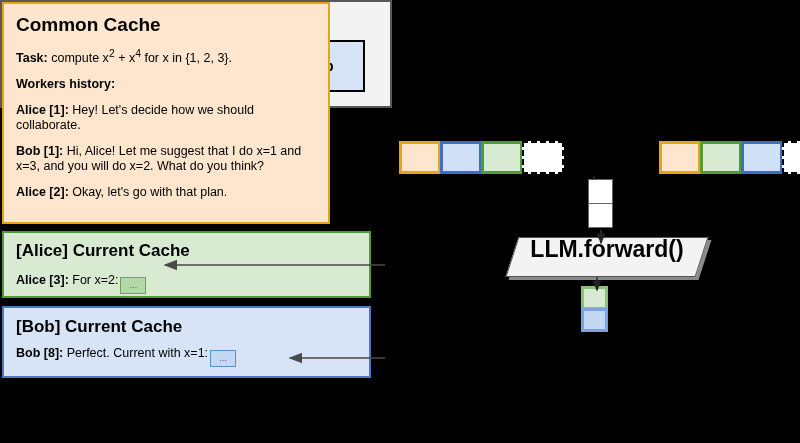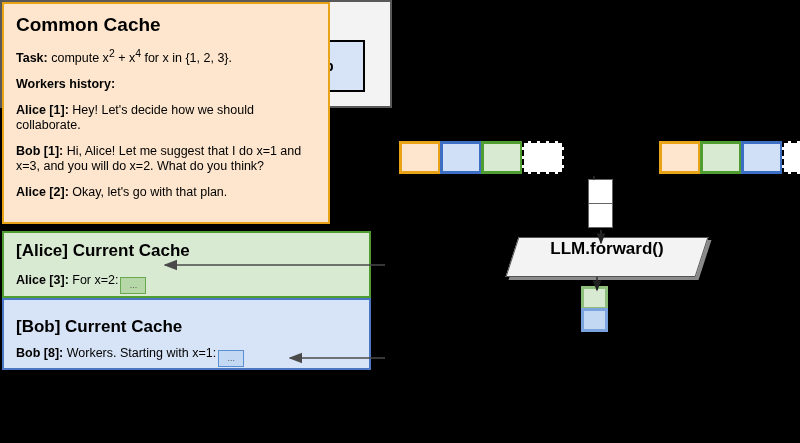--- a/index.html
+++ b/index.html
@@ -50,24 +50,24 @@
   #alice-cache {
     left: 2px; top: 231px; width: 369px; height: 67px;
     background: #d9ead3;
     border-color: #4f9c31;
     padding: 8px 12px 0 12px;
   }
   #alice-cache .panel-title { font-size: 17px; margin-bottom: 12px; }
 
   
   #bob-cache {
-    left: 2px; top: 298px; width: 369px; height: 72px;
+    left: 2px; top: 306px; width: 369px; height: 72px;
     background: #d7e4f7;
     border-color: #4a76c4;
-    padding: 17px 12px 0 12px;
+    padding: 9px 12px 0 12px;
   }
   #bob-cache .panel-title { font-size: 17px; margin-bottom: 9px; }
 
   
   .chip {
     display: inline-block;
     box-sizing: border-box;
     width: 26px;
     height: 17px;
     vertical-align: -4px;
@@ -174,21 +174,21 @@
     border: 1px solid #555;
   }
   #llm-forward .txt {
     position: absolute;
     left: 0; top: 0;
     width: 190px; height: 24px;
     display: flex;
     align-items: center;
     justify-content: center;
     font-weight: bold;
-    font-size: 17px;
+    font-size: 23px;
   }
 
   
   #out-stack {
     position: absolute;
     left: 581px; top: 288px;
   }
   #out-stack .otok {
     box-sizing: border-box;
     width: 27px;
@@ -238,21 +238,21 @@
 <div class="panel" id="alice-cache">
   <div class="panel-title">[Alice] Current Cache</div>
   <div class="panel-line">
     <span class="lbl">Alice [3]:</span><span> For x=2:</span><span class="chip green">...</span>
   </div>
 </div>
 
 <div class="panel" id="bob-cache">
   <div class="panel-title">[Bob] Current Cache</div>
   <div class="panel-line">
-    <span class="lbl">Bob [8]:</span><span> Workers. Starting with x=1:</span><span class="chip blue">...</span>
+    <span class="lbl">Bob [8]:</span><span> Perfect. Current with x=1:</span><span class="chip blue">...</span>
   </div>
 </div>
 
 <div id="cache-blocks">
   <div class="cb-title">Cache Blocks</div>
   <div class="cb-row">
     <div class="cb-box common">Common</div>
     <div class="cb-box alice">Alice</div>
     <div class="cb-box bob">Bob</div>
   </div>

